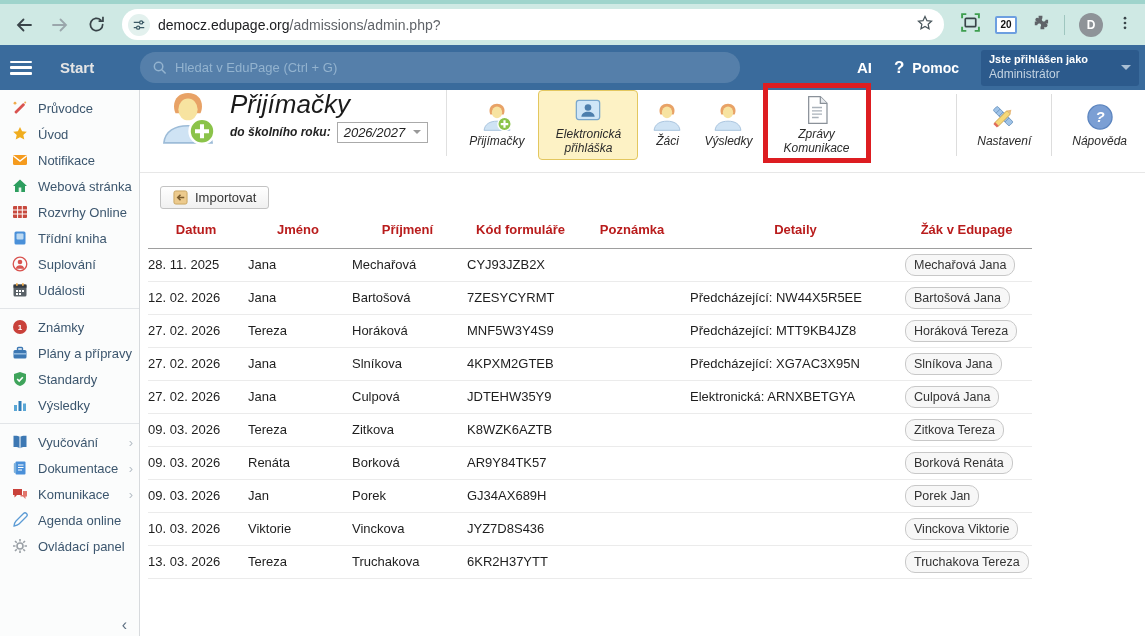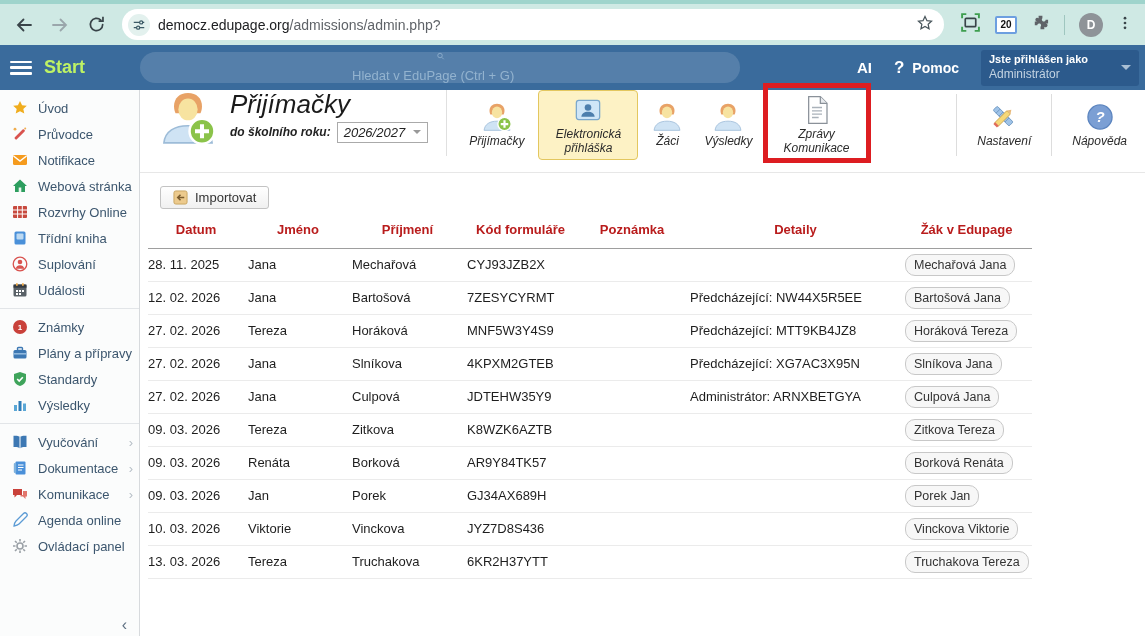--- a/index.html
+++ b/index.html
@@ -14,22 +14,22 @@
   .url .path { color:#5f6368; }
   .b-right { display:flex; align-items:center; gap:14px; margin-left:12px; }
   .badge20 { min-width:22px; height:18px; border:2px solid #6d9fe0; background:#fff; font-size:10px; font-weight:bold; color:#111; display:flex; align-items:center; justify-content:center; border-radius:2px; }
   .vsep { width:1px; height:20px; background:#9fc6bf; }
   .avatar { width:24px; height:24px; border-radius:50%; background:#8e9398; color:#fff; font-size:12px; font-weight:bold; display:flex; align-items:center; justify-content:center; }
 
   
   .appbar { height:45px; background:#3a6b9c; display:flex; align-items:center; padding:0 6px 0 10px; position:relative; }
   .hamburger { width:22px; height:14px; display:flex; flex-direction:column; justify-content:space-between; cursor:pointer; }
   .hamburger i { height:2.5px; background:#fff; border-radius:1px; }
-  .start-label { color:#bef264; font-weight:bold; font-size:18px; margin-left:12px; }
-  .searchbox { position:absolute; left:140px; width:600px; height:31px; top:7px; background:rgba(255,255,255,.14); border-radius:16px; display:flex; align-items:center; padding:0 12px; gap:8px;flex-direction:column; }
+  .start-label { color:#e5e5e5; font-weight:bold; font-size:15px; margin-left:28px; }
+  .searchbox { position:absolute; left:140px; width:600px; height:31px; top:7px; background:rgba(255,255,255,.14); border-radius:16px; display:flex; align-items:center; padding:0 12px; gap:8px; }
   .searchbox input { background:transparent; border:none; outline:none; color:#fff; font-size:13px; flex:1; }
   .searchbox input::placeholder { color:#93b3cf; }
   .appbar-right { margin-left:auto; display:flex; align-items:center; gap:22px; }
   .ai-label { color:#ffffff; font-weight:bold; font-size:15px; cursor:pointer; }
   .help { display:flex; align-items:center; gap:8px; color:#fff; font-weight:bold; font-size:14px; cursor:pointer; }
   .qmark { font-size:17px; font-weight:bold; }
   .adminbox { background:#2c5a8c; border-radius:3px; width:158px; height:36px; padding:3px 8px; display:flex; align-items:center; cursor:pointer; }
   .adminbox .txt { flex:1; }
   .adminbox .l1 { color:#fff; font-weight:bold; font-size:11px; line-height:1.25; }
   .adminbox .l2 { color:#c3d3e2; font-size:12px; line-height:1.25; }
@@ -173,34 +173,34 @@
   </div>
 </div>
 
 <div class="app-row">
   <aside class="sidebar">
     <nav id="sidebar-menu">
         <div class="side-group">
           <div class="side-item">
             <span class="icn">
               <svg viewBox="0 0 16 16">
-                <path d="M8 1l2.1 4.3 4.7.5-3.5 3.2 1 4.6L8 11.2 3.7 13.6l1-4.6L1.2 5.8 5.9 5.3z" fill="#f0ad1e"></path>
-              </svg>
-            </span>
-            <span class="side-label">Úvod</span>
-          </div>
-          <div class="side-item">
-            <span class="icn">
-              <svg viewBox="0 0 16 16">
                 <rect x="6.7" y="2" width="2.8" height="13" rx="1" transform="rotate(45 8 8)" fill="#d9534f"></rect>
                 <circle cx="3" cy="3.2" r="1.4" fill="#f0ad4e"></circle>
                 <circle cx="13.2" cy="2.6" r="1" fill="#f0ad4e"></circle>
               </svg>
             </span>
             <span class="side-label">Průvodce</span>
+          </div>
+          <div class="side-item">
+            <span class="icn">
+              <svg viewBox="0 0 16 16">
+                <path d="M8 1l2.1 4.3 4.7.5-3.5 3.2 1 4.6L8 11.2 3.7 13.6l1-4.6L1.2 5.8 5.9 5.3z" fill="#f0ad1e"></path>
+              </svg>
+            </span>
+            <span class="side-label">Úvod</span>
           </div>
           <div class="side-item">
             <span class="icn">
               <svg viewBox="0 0 16 16">
                 <rect x="1" y="3" width="14" height="10" rx="1.5" fill="#f59b1e"></rect>
                 <path d="M1.5 4l6.5 5 6.5-5" stroke="#fff" fill="none" stroke-width="1.4"></path>
               </svg>
             </span>
             <span class="side-label">Notifikace</span>
           </div>
@@ -509,21 +509,21 @@
               <td></td>
               <td>Předcházející: XG7AC3X95N</td>
               <td><button class="student-btn">Slníkova Jana</button></td>
             </tr>
             <tr>
               <td>27. 02. 2026</td>
               <td>Jana</td>
               <td>Culpová</td>
               <td>JDTEHW35Y9</td>
               <td></td>
-              <td>Administrátor: ARNXBETGYA</td>
+              <td>Elektronická: ARNXBETGYA</td>
               <td><button class="student-btn">Culpová Jana</button></td>
             </tr>
             <tr>
               <td>09. 03. 2026</td>
               <td>Tereza</td>
               <td>Zitkova</td>
               <td>K8WZK6AZTB</td>
               <td></td>
               <td></td>
               <td><button class="student-btn">Zitkova Tereza</button></td>

